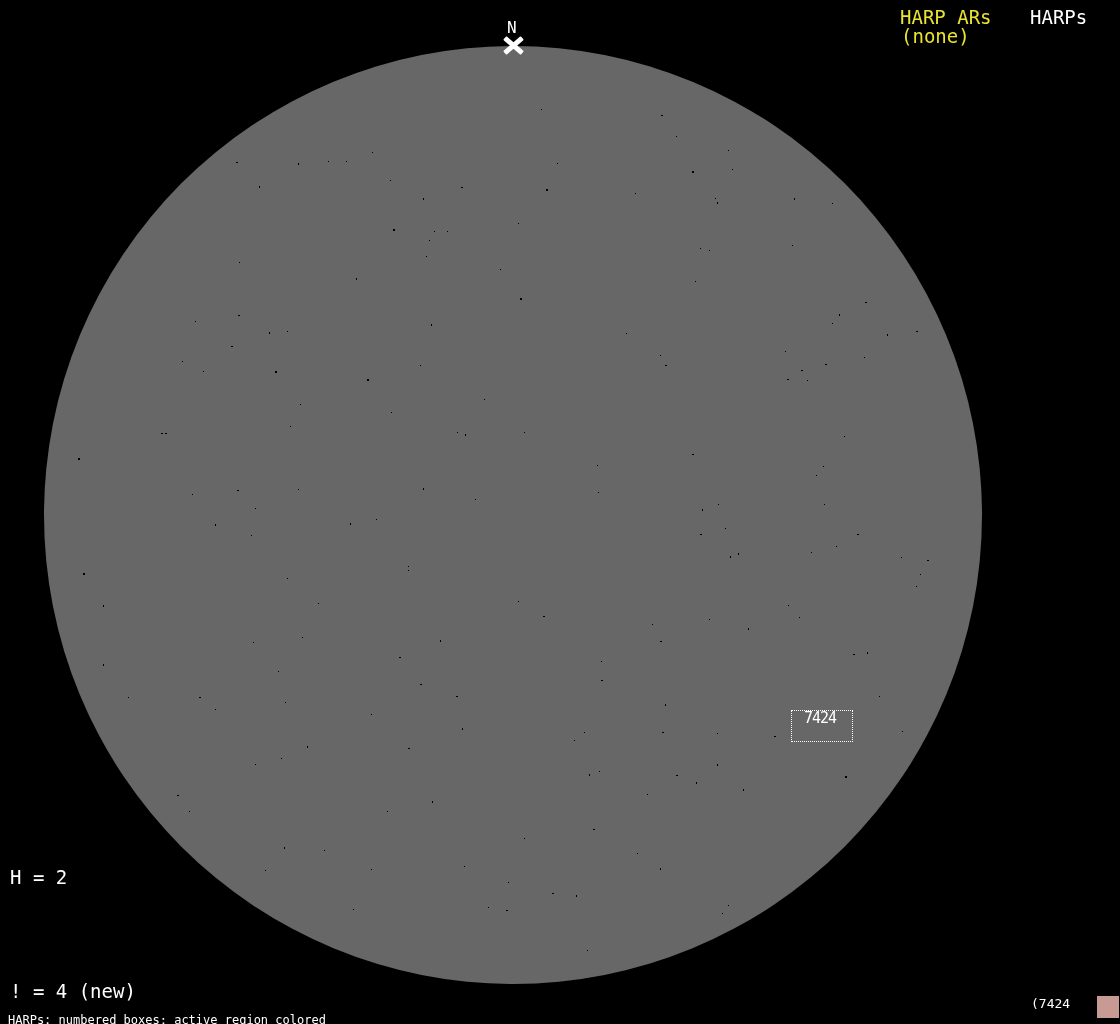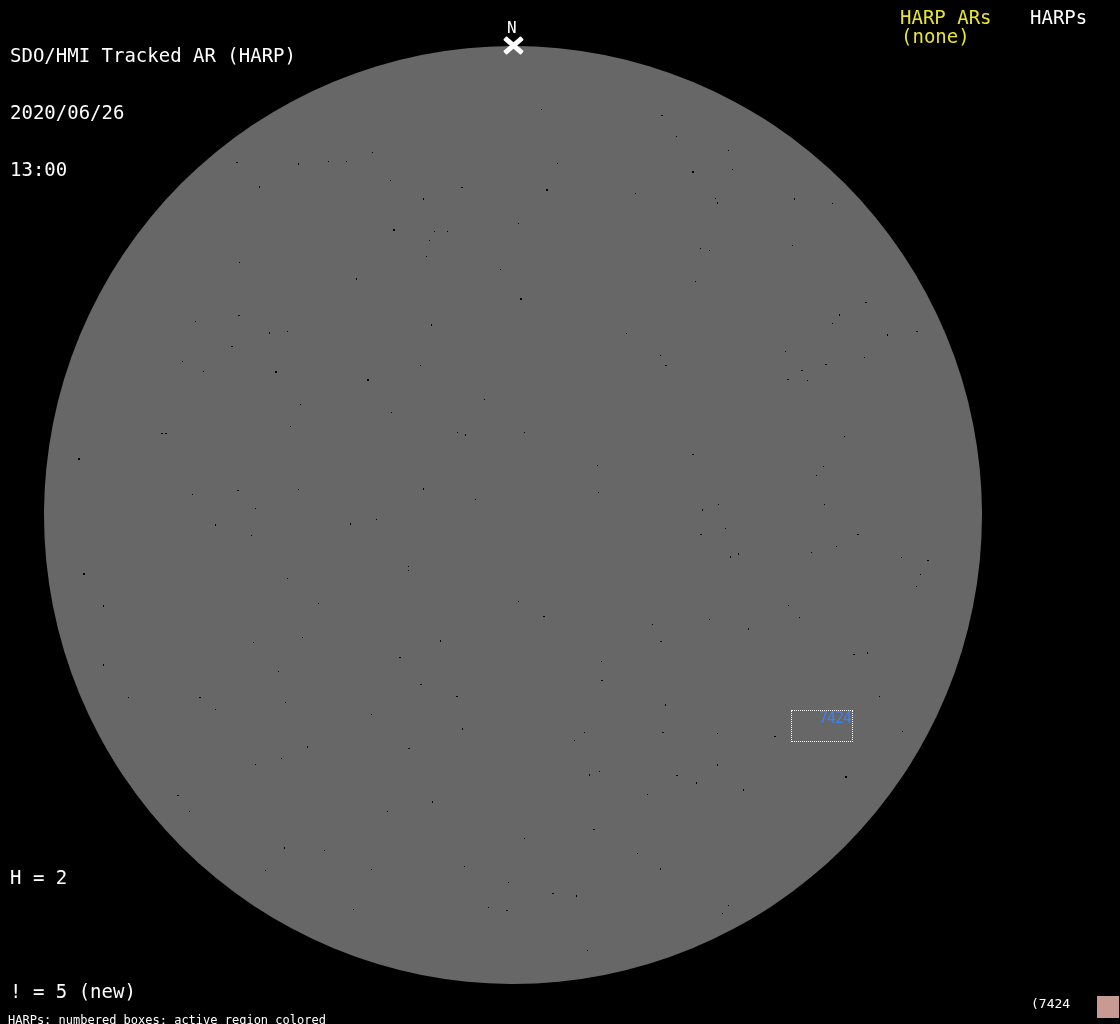--- a/index.html
+++ b/index.html
@@ -31,22 +31,22 @@
   }
   .north-cross .bar.a { transform: rotate(41deg); }
   .north-cross .bar.b { transform: rotate(-41deg); }
 
   
   .harp-box {
     position: absolute; left: 791px; top: 710px; width: 62px; height: 32px;
     border: 1px dotted #fff;
   }
   .harp-box-label {
-    position: absolute; right: 1px; top: -1px;
-    font-size: 15px; line-height: 16px; letter-spacing: -1px; color: #3b82f6;
+    position: absolute; right: 16px; top: -1px;
+    font-size: 15px; line-height: 16px; letter-spacing: -1px; color: #ffffff;
   }
 
   
   .legend { position: absolute; left: 10px; top: 830px; font-size: 19px; line-height: 19px; white-space: pre; }
   .legend .line { min-height: 19px; }
 
   
   .footer { position: absolute; left: 8px; top: 990px; font-size: 12px; line-height: 12px; white-space: pre; }
 
   
@@ -233,44 +233,39 @@
       <div class="speckle" style="left: 237px; top: 490px; width: 2px; height: 1px; background: rgb(0, 0, 0);"></div>
       <div class="speckle" style="left: 376px; top: 519px; width: 1px; height: 1px; background: rgb(0, 0, 0);"></div>
       <div class="speckle" style="left: 103px; top: 605px; width: 1px; height: 2px; background: rgb(0, 0, 0);"></div>
       <div class="speckle" style="left: 447px; top: 231px; width: 1px; height: 1px; background: rgb(0, 0, 0);"></div>
       <div class="speckle" style="left: 696px; top: 782px; width: 1px; height: 2px; background: rgb(0, 0, 0);"></div>
       <div class="speckle" style="left: 916px; top: 586px; width: 1px; height: 1px; background: rgb(0, 0, 0);"></div>
       <div class="speckle" style="left: 816px; top: 475px; width: 1px; height: 1px; background: rgb(0, 0, 0);"></div>
       <div class="speckle" style="left: 637px; top: 853px; width: 1px; height: 1px; background: rgb(0, 0, 0);"></div>
     </div>
 
-  <div class="title-block">
-    <div>SDO/HMI Tracked AR (HARP)</div>
-    <div>2020/06/26</div>
-    <div>13:00</div>
-  </div>
 
   <div class="noaa-label">HARP ARs</div>
   <div class="harps-label">HARPs</div>
   <div class="noaa-value">(none)</div>
 
   <div class="north-label">N</div>
   <div class="north-cross">
     <div class="bar a"></div>
     <div class="bar b"></div>
   </div>
 
   <div class="harp-box">
     <span class="harp-box-label">7424</span>
   </div>
 
   <div class="legend">
     <div class="line">H = 2</div>
     <div class="line"></div>
-    <div class="line">! = 5 (new)</div>
+    <div class="line">! = 4 (new)</div>
     
     
     
     
     
   </div>
 
   <div class="footer">
     <div>HARPs: numbered boxes; active region colored</div>
     

